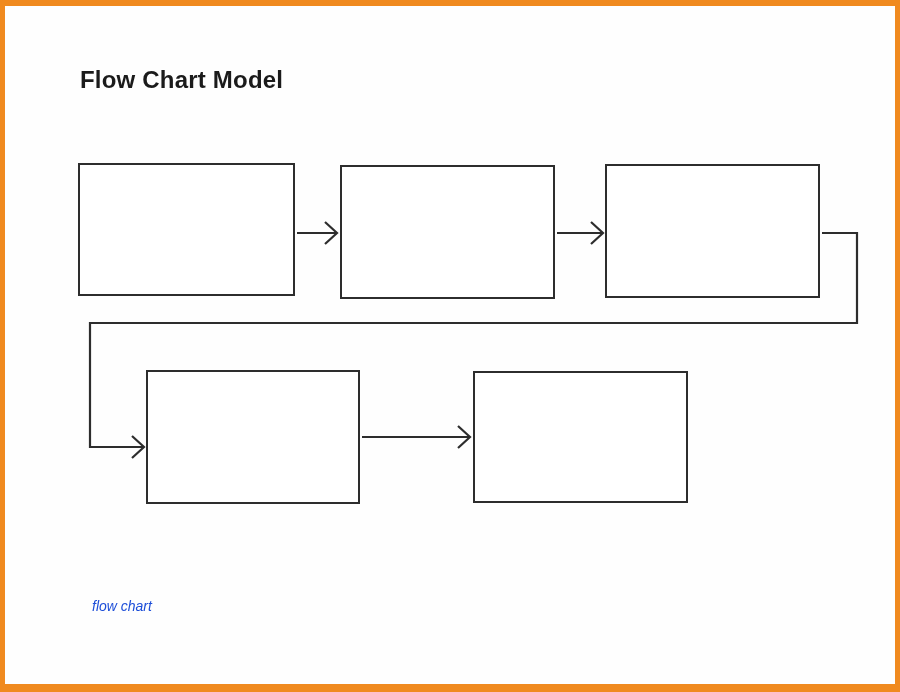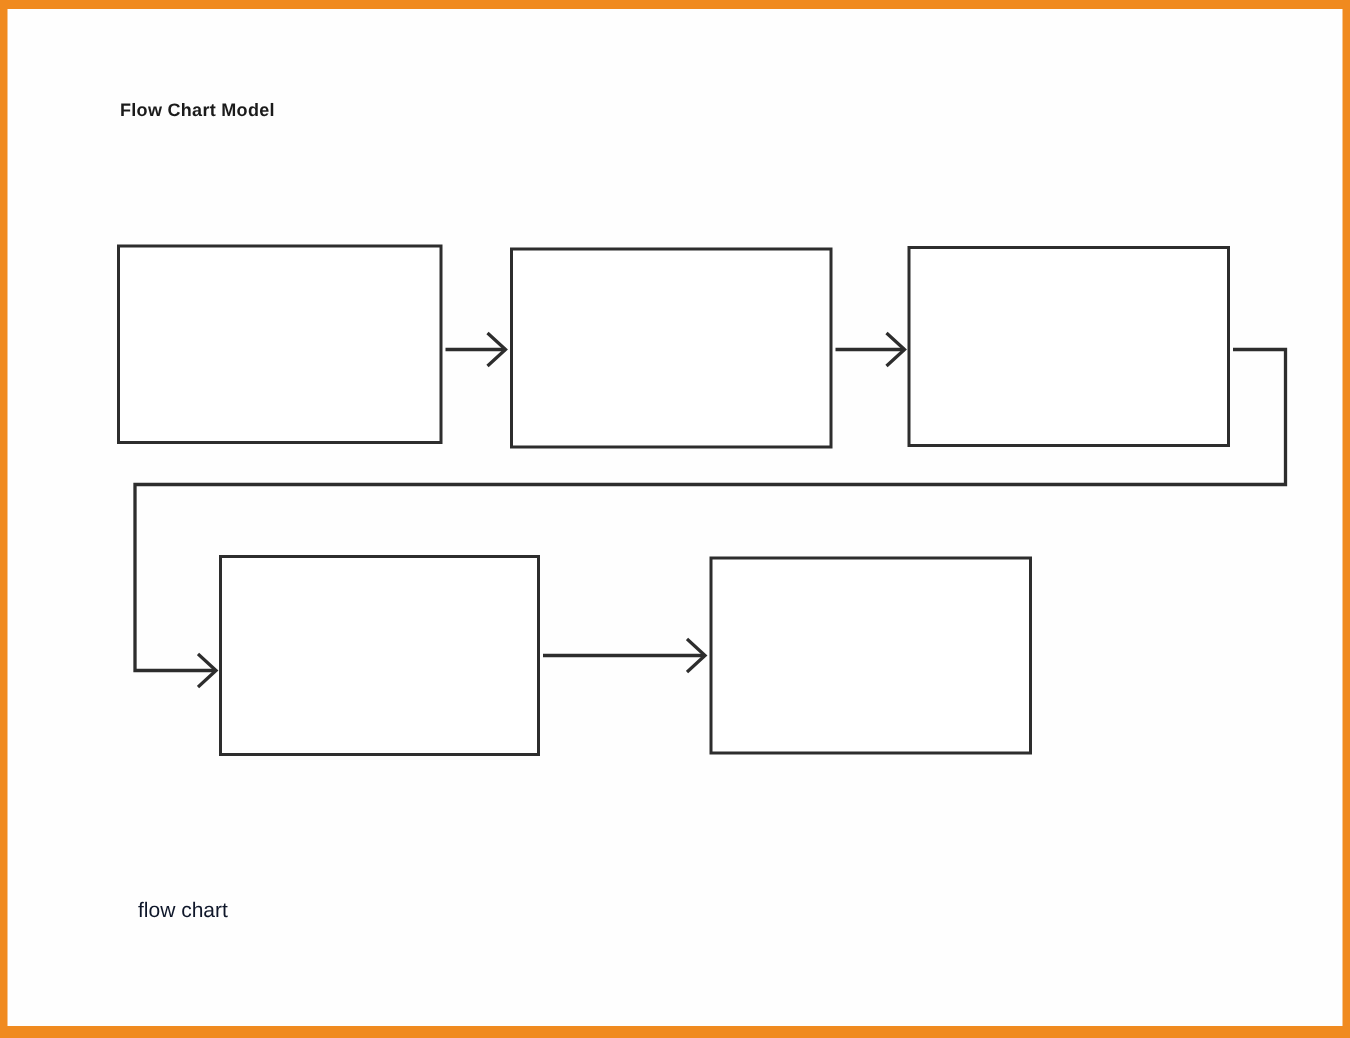--- a/index.html
+++ b/index.html
@@ -27,33 +27,34 @@
     border-color: var(--frame-color);
     border-width: 6px 5px 8px 5px;
     pointer-events: none;
     z-index: 10;
   }
 
   .page-title {
     position: absolute;
     left: 80px;
     top: 66px;
-    font-size: 12px;
+    font-size: 24px;
     font-weight: bold;
     color: var(--title-color);
     letter-spacing: 0.2px;
     z-index: 2;
   }
 
   .caption {
     position: absolute;
     left: 92px;
     top: 598px;
     font-size: 14px;
-    color: #0f172a;
+    font-style: italic;
+    color: #1d4ed8;
     z-index: 2;
   }
 
   .node {
     position: absolute;
     background: #fff;
     border: 2px solid var(--line-color);
     z-index: 2;
   }
   .node-1 { left: 78px;  top: 163px; width: 217px; height: 133px; }

